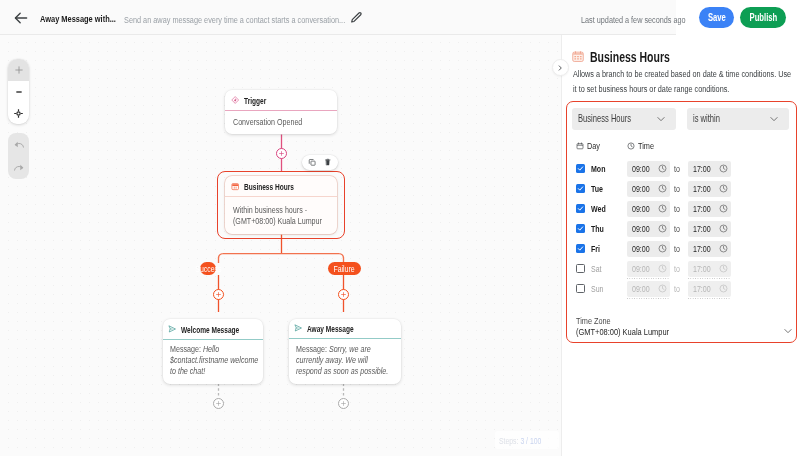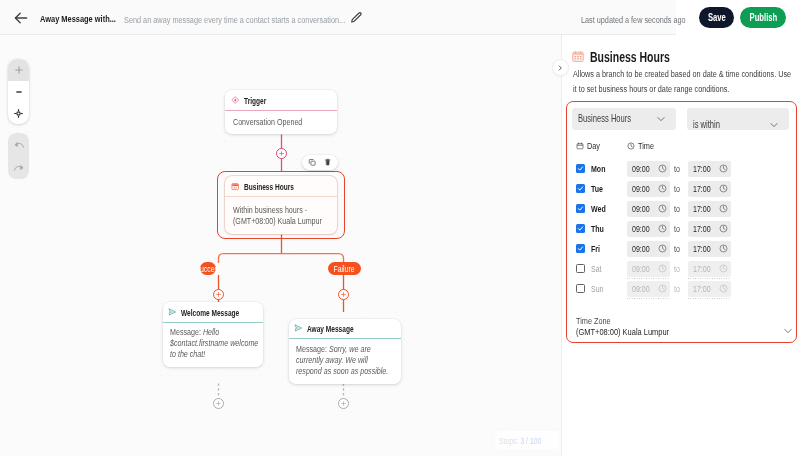--- a/index.html
+++ b/index.html
@@ -24,21 +24,21 @@
   #flow-title { position:absolute; left:40px; top:11px; }
   #flow-title .cx { font-size:9.85px; font-weight:700; color:#1a1a1a; }
   #flow-desc { position:absolute; left:124px; top:11.5px; }
   #flow-desc .cx { font-size:9.7px; color:#9aa0a6; }
   #edit-btn { position:absolute; left:349px; top:10.5px; width:13px;height:13px; cursor:pointer; }
   #last-updated { position:absolute; left:581px; top:12px; }
   #last-updated .cx { font-size:9.65px; color:#70757a; }
   .tb-btn { position:absolute; top:7px; height:21px; border-radius:10.5px; color:#fff;
             display:flex;align-items:center;justify-content:center; cursor:pointer; }
   .tb-btn .cx { font-size:10.2px; font-weight:700; transform-origin:center; }
-  #save-btn { background:#0f172a; left:699px; width:35px; }
+  #save-btn { background:#3b82f6; left:699px; width:35px; }
   #publish-btn { background:#0d9e54; left:740px; width:46px; }
 
   
   #canvas {
     position:absolute; left:0; top:35px; width:561px; height:421px;
     background-color:#fbfbfb;
     background-image: radial-gradient(#efefef 0.55px, rgba(0,0,0,0) 0.6px);
     background-size: 9px 9px; background-position:4px 3px;
     overflow:hidden;
     text-decoration:underline;
@@ -74,21 +74,21 @@
   #node-bh .node-body { padding-top:5px; }
   #node-trigger .nh-icon { top:0.5px; }
   #node-bh { left:225px; top:141px; width:112px; height:58px; background:#fffcfb; box-shadow:0 1px 3.5px rgba(0,0,0,.10), 0 0 0 .7px #f3cfc5;}
   #node-bh .node-div { background:#f6d5cd; }
   #sel-box { position:absolute; left:217px; top:135.5px; width:127.5px; height:68px;
              border:1.8px solid #e8422b; border-radius:8px; }
   #node-toolbar { position:absolute; left:302px; top:120px; width:36px; height:15px;
      background:#fff; border-radius:7.5px; box-shadow:0 1px 3px rgba(0,0,0,.16), 0 0 0 .5px rgba(0,0,0,.05);
      display:flex; align-items:center; justify-content:space-evenly; }
   .tbi { cursor:pointer; display:flex;align-items:center;justify-content:center; width:11px;height:11px;}
-  #node-welcome { left:162.5px; top:267px; width:100px; height:65px; }
+  #node-welcome { left:162.5px; top:284px; width:100px; height:65px; }
   #node-away { left:288.5px; top:283.5px; width:112px; height:65px; }
   #node-welcome .node-div, #node-away .node-div { background:#93cbc7; }
 
   .badge { position:absolute; height:13px; border-radius:6.5px; background:#f4511e; color:#fff;
      display:flex;align-items:center;justify-content:center; }
   .badge .cx { font-size:9.2px; color:#fff; transform-origin:center; }
   #badge-success { left:200px; top:227px; width:16px;}
   #badge-failure { left:328px; top:227px; width:33px;}
 
   .plus-circle { position:absolute; width:11.4px;height:11.4px; border-radius:50%; border:1.05px solid #d9447f;
@@ -109,21 +109,21 @@
   #panel-desc { position:absolute; left:11px; top:32px; width:228px; }
   #panel-desc .cxb { font-size:9.65px; color:#3c4043; line-height:14.6px; width:289px; }
 
   #cond-box { position:absolute; left:4px; top:66px; width:231px; height:242px;
      border:1.4px solid #e8422b; border-radius:7px; }
   .sel { position:absolute; height:21.5px; background:#ececec; border-radius:3px; display:flex;
      align-items:center; padding:0 10px 0 6px; cursor:pointer;}
   .sel .tx { font-size:10.05px; color:#3c3c3c; }
   .sel .chev { margin-left:auto; }
   #sel-cond { left:5px; top:6px; width:104px; }
-  #sel-op   { left:120px; top:6px; width:102px;align-items:flex-end; }
+  #sel-op   { left:120px; top:6px; width:102px; }
 
   .tabrow { position:absolute; left:9px; top:38px; display:flex; align-items:center; }
   .tab { display:flex; align-items:center; cursor:pointer; }
   .tab .tx { font-size:9.7px; color:#2b2b2b; }
   .tab .ti { width:8px;height:8px; margin-right:3px; display:flex;align-items:center;justify-content:center;}
   #tab-time { margin-left:23px; }
 
   .dayrow { position:absolute; left:6px; width:218px; height:16px; }
   .cb { position:absolute; left:3px; top:3.5px; width:9px;height:9px; border-radius:1.5px;
         display:flex;align-items:center;justify-content:center;cursor:pointer;}

